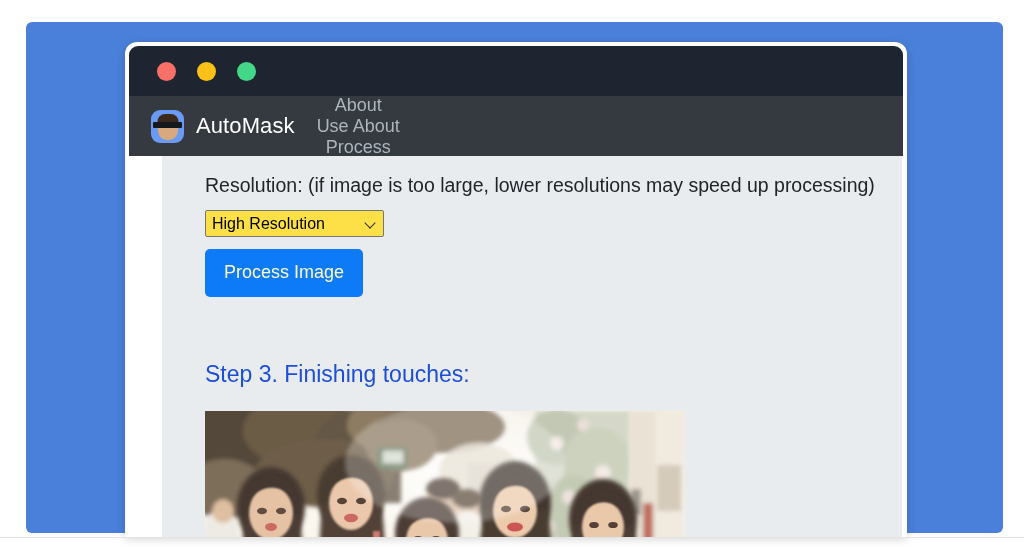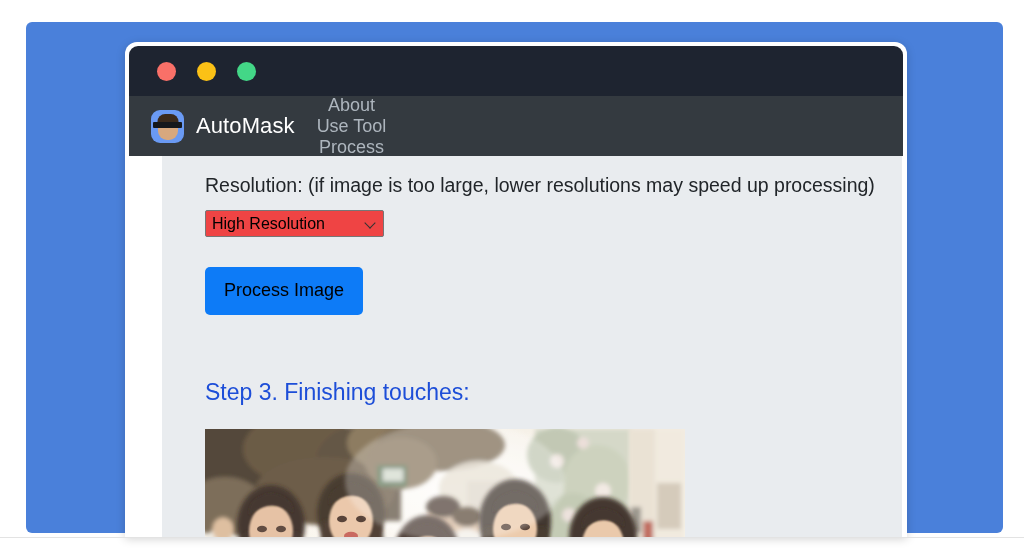--- a/index.html
+++ b/index.html
@@ -141,21 +141,21 @@
     white-space: nowrap;
   }
 
   .select-wrap { margin-top: 12px; }
   select.res-select {
     appearance: none; -webkit-appearance: none;
     width: 179px; height: 27px;
     font-family: "Liberation Sans", sans-serif;
     font-size: 16px;
     color: #000;
-    background: #ef4444;
+    background: #fde047;
     border: 1px solid #767676;
     border-radius: 2px;
     padding: 0 22px 0 6px;
     line-height: 25px;
   }
   .select-wrap { position: relative; display: inline-block; }
   .select-chevron {
     position: absolute; right: 9px; top: 9px;
     width: 9px; height: 9px;
     pointer-events: none;
@@ -164,23 +164,23 @@
     content: "";
     position: absolute; left: 0; top: 0;
     width: 7px; height: 7px;
     border-right: 1.6px solid #333;
     border-bottom: 1.6px solid #333;
     transform: rotate(45deg);
   }
 
   .process-btn {
     display: inline-block;
-    margin-top: 30px;
+    margin-top: 12px;
     background: #0d7bf7;
-    color: #000000;
+    color: #fef9c3;
     font-family: "Liberation Sans", sans-serif;
     font-size: 18px;
     line-height: 1;
     padding: 14px 19px 16px 19px;
     border: none;
     border-radius: 5px;
     cursor: pointer;
   }
 
   .step-heading {
@@ -222,21 +222,21 @@
         <div class="brand">
           <span class="logo-mark">
             <span class="logo-face"></span>
             <span class="logo-hair"></span>
             <span class="logo-bar"></span>
           </span>
           <span class="brand-name">AutoMask</span>
         </div>
         <div class="nav-links">
           <a class="nav-link">About</a>
-          <a class="nav-link">Use Tool</a>
+          <a class="nav-link">Use About</a>
           <a class="nav-link">Process</a>
         </div>
       </div>
 
       <div class="page-body">
         <div class="gutter-left"></div>
 
         <div class="content">
 
           

